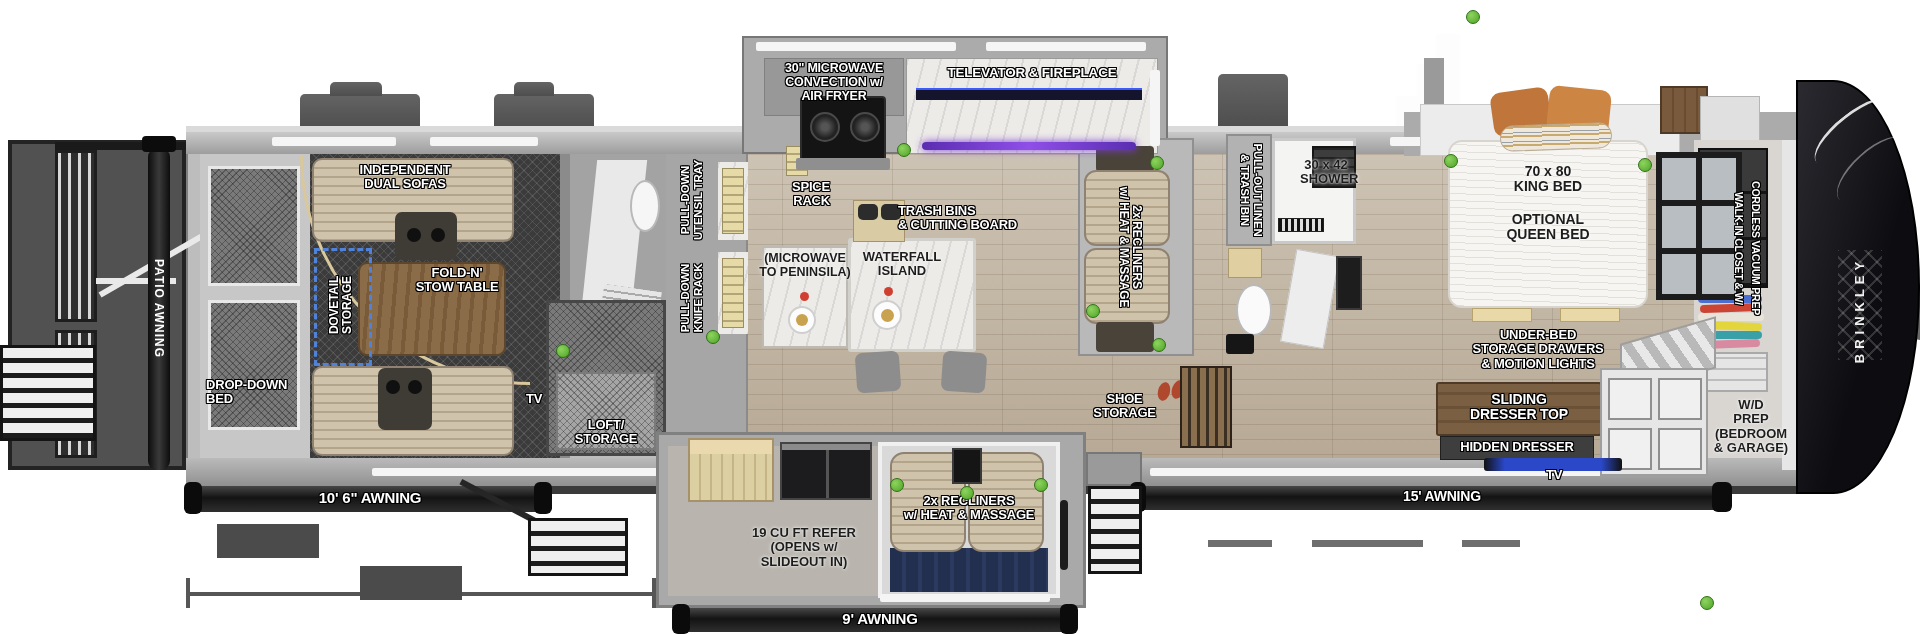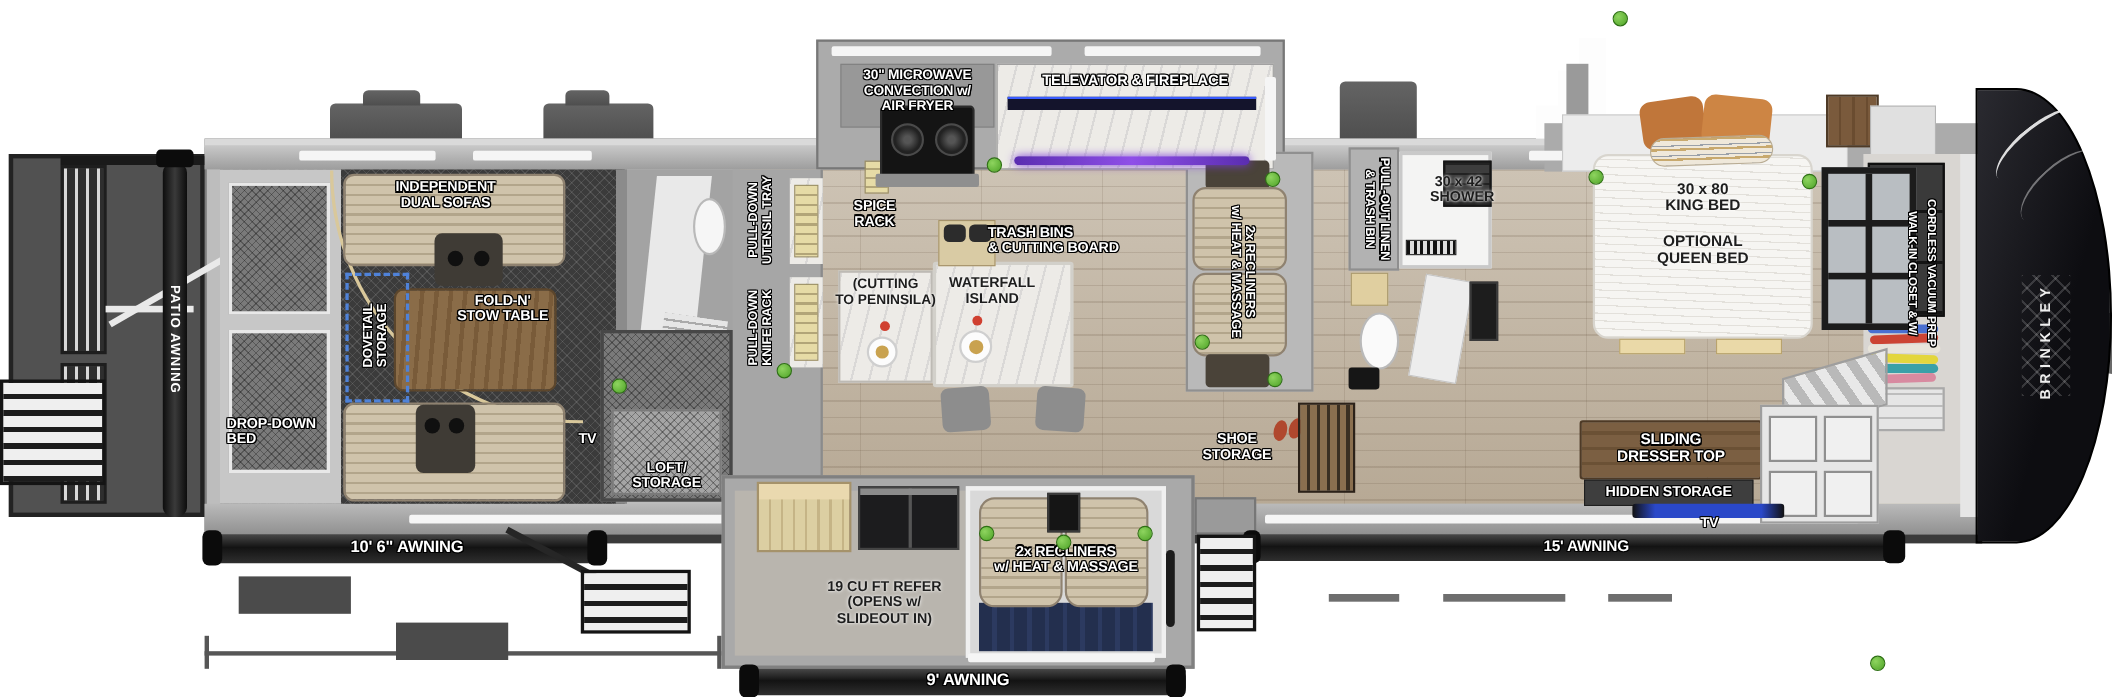--- a/index.html
+++ b/index.html
@@ -149,39 +149,39 @@
   <div style="left:722px;top:168px;width:22px;height:66px;background:repeating-linear-gradient(180deg,#e6dba6 0 7px,#b2a578 7px 9px);border:1px solid #9a8d60;z-index:10;"></div>
   <div class="marble" style="left:718px;top:252px;width:30px;height:82px;z-index:9;"></div>
   <div style="left:722px;top:258px;width:22px;height:70px;background:repeating-linear-gradient(180deg,#e6dba6 0 7px,#b2a578 7px 9px);border:1px solid #9a8d60;z-index:10;"></div>
   <div class="lbl rotm90" style="left:634px;top:185px;width:120px;height:30px;font-size:11.5px;">PULL-DOWN
 UTENSIL TRAY</div>
   <div class="lbl rotm90" style="left:634px;top:283px;width:120px;height:30px;font-size:11.5px;">PULL-DOWN
 KNIFE RACK</div>
   <div class="dot" style="left:706px;top:330px;"></div>
   <div class="dot" style="left:556px;top:344px;"></div>
   <div style="left:786px;top:146px;width:22px;height:30px;background:repeating-linear-gradient(180deg,#e6dba6 0 6px,#b2a578 6px 8px);border:1px solid #9a8d60;z-index:10;"></div>
-  <div class="lbl" style="left:760px;top:180px;width:70px;">SPICE
+  <div class="lbl" style="left:760px;top:180px;width:70px;text-align:right;">SPICE
 RACK</div>
   <div class="marble" style="left:762px;top:246px;width:86px;height:102px;border:2px solid #bdbab4;z-index:9;"></div>
   <div class="marble" style="left:848px;top:238px;width:128px;height:114px;border:3px solid #d2d0ca;border-radius:3px;z-index:9;"></div>
   <div style="left:853px;top:200px;width:52px;height:42px;background:#d9cba4;border:1px solid #a5926a;z-index:10;">
     <div style="left:4px;top:3px;width:20px;height:16px;background:#2c2c2c;border-radius:5px;"></div>
     <div style="left:27px;top:3px;width:20px;height:16px;background:#2c2c2c;border-radius:5px;"></div>
   </div>
   <div style="left:856px;top:352px;width:44px;height:40px;background:#8d8d8d;border-radius:7px;transform:rotate(-4deg);z-index:9;"></div>
   <div style="left:942px;top:352px;width:44px;height:40px;background:#8d8d8d;border-radius:7px;transform:rotate(4deg);z-index:9;"></div>
   <div style="left:788px;top:306px;width:28px;height:28px;background:#fcfcfc;border:2px solid #cfcfcf;border-radius:50%;z-index:11;">
     <div style="left:6px;top:6px;width:12px;height:12px;border-radius:50%;background:#c9a24f;"></div>
   </div>
   <div style="left:800px;top:292px;width:9px;height:9px;border-radius:50%;background:#d04030;z-index:11;"></div>
   <div style="left:872px;top:300px;width:30px;height:30px;background:#fcfcfc;border:2px solid #cfcfcf;border-radius:50%;z-index:11;">
     <div style="left:7px;top:7px;width:13px;height:13px;border-radius:50%;background:#c9a24f;"></div>
   </div>
   <div style="left:884px;top:287px;width:9px;height:9px;border-radius:50%;background:#d04030;z-index:11;"></div>
-  <div class="lbl-dark" style="left:758px;top:252px;width:94px;font-size:12.5px;">(CUTTING
+  <div class="lbl-dark" style="left:758px;top:252px;width:94px;font-size:12.5px;">(MICROWAVE
 TO PENINSILA)</div>
   <div class="lbl-dark" style="left:852px;top:250px;width:100px;">WATERFALL
 ISLAND</div>
   <div class="lbl" style="left:898px;top:204px;width:120px;text-align:left;">TRASH BINS
 &amp; CUTTING BOARD</div>
 
   <div style="left:1078px;top:138px;width:116px;height:218px;background:#b9b9b9;border:2px solid #909090;z-index:8;"></div>
   <div style="left:1096px;top:146px;width:58px;height:26px;background:#4a4339;border-radius:4px;z-index:9;"></div>
   <div class="tanrib" style="left:1084px;top:170px;width:86px;height:76px;border-radius:12px;z-index:9;"></div>
   <div class="tanrib" style="left:1084px;top:248px;width:86px;height:76px;border-radius:12px;z-index:9;"></div>
@@ -217,45 +217,52 @@
   <div style="left:1424px;top:58px;width:20px;height:58px;background:#9a9a9a;z-index:5;"></div>
   <div style="left:1660px;top:86px;width:48px;height:48px;background:repeating-linear-gradient(90deg,#7a5a3c 0 10px,#6a4c30 10px 12px);border:2px solid #4e3a26;z-index:6;"></div>
   <div style="left:1700px;top:96px;width:60px;height:50px;background:#e0e0e0;border:1px solid #b5b5b5;z-index:6;"></div>
   <div style="left:1492px;top:90px;width:58px;height:44px;background:#c0763a;border-radius:10px;transform:rotate(-8deg);z-index:8;"></div>
   <div style="left:1548px;top:88px;width:62px;height:46px;background:#cd8544;border-radius:10px;transform:rotate(6deg);z-index:8;"></div>
   <div style="left:1500px;top:124px;width:112px;height:26px;background:repeating-linear-gradient(0deg,#efe8da 0 4px,#c8a96e 4px 6px,#efe8da 6px 8px,#9aa0a8 8px 9px);border-radius:13px;transform:rotate(-2deg);border:1px solid #b9ac93;z-index:9;"></div>
   <div style="left:1448px;top:140px;width:200px;height:168px;background:repeating-linear-gradient(2deg,rgba(190,185,175,.35) 0 1px,transparent 1px 7px),#f6f5f2;border:2px solid #d8d5ce;border-radius:14px;z-index:8;"></div>
   <div class="dot" style="left:1444px;top:154px;"></div>
   <div class="dot" style="left:1638px;top:158px;"></div>
   <div class="dot" style="left:1466px;top:10px;"></div>
-  <div class="lbl-dark" style="left:1498px;top:164px;width:100px;font-size:14px;">30 x 80
+  <div class="lbl-dark" style="left:1498px;top:164px;width:100px;font-size:14px;">70 x 80
 KING BED</div>
   <div class="lbl-dark" style="left:1494px;top:212px;width:108px;font-size:14px;">OPTIONAL
 QUEEN BED</div>
   <div style="left:1472px;top:308px;width:60px;height:14px;background:#ead9a8;border:1px solid #b9a36d;z-index:8;"></div>
   <div style="left:1560px;top:308px;width:60px;height:14px;background:#ead9a8;border:1px solid #b9a36d;z-index:8;"></div>
+  <div class="lbl" style="left:1468px;top:328px;width:140px;">UNDER-BED
+STORAGE DRAWERS
+&amp; MOTION LIGHTS</div>
   <div style="left:1656px;top:152px;width:86px;height:148px;background:#b9bec2;border:6px solid #1c1c1c;z-index:9;">
     <div style="left:34px;top:0;width:6px;height:100%;background:#1c1c1c;"></div>
     <div style="left:0;top:42px;width:100%;height:6px;background:#1c1c1c;"></div>
     <div style="left:0;top:90px;width:100%;height:6px;background:#1c1c1c;"></div>
   </div>
   <div style="left:1436px;top:382px;width:166px;height:54px;background:repeating-linear-gradient(0deg,#7b5f42 0 11px,#6b5135 11px 14px);border:2px solid #4e3a26;border-radius:3px;z-index:10;"></div>
   <div class="lbl" style="left:1440px;top:392px;width:158px;font-size:14px;">SLIDING
 DRESSER TOP</div>
   <div style="left:1440px;top:436px;width:154px;height:24px;background:#3e3e3e;border:1px solid #1f1f1f;z-index:10;"></div>
-  <div class="lbl" style="left:1442px;top:440px;width:150px;">HIDDEN STORAGE</div>
+  <div class="lbl" style="left:1442px;top:440px;width:150px;">HIDDEN DRESSER</div>
   <div style="left:1484px;top:458px;width:138px;height:13px;background:linear-gradient(90deg,#111,#2a48c8 15%,#2a48c8 85%,#111);border-radius:3px;z-index:11;"></div>
   <div class="lbl" style="left:1534px;top:468px;width:40px;">TV</div>
   <div style="left:1620px;top:330px;width:96px;height:52px;background:repeating-linear-gradient(60deg,#e8e8e8 0 8px,#b9b9b9 8px 16px);transform:skewY(-16deg);border:2px solid #9e9e9e;z-index:9;"></div>
   <div style="left:1600px;top:368px;width:108px;height:108px;background:#e6e6e6;border:2px solid #9e9e9e;z-index:10;">
     <div style="left:6px;top:8px;width:44px;height:42px;border:2px solid #8f8f8f;background:#f0f0f0;"></div>
     <div style="left:56px;top:8px;width:44px;height:42px;border:2px solid #8f8f8f;background:#f0f0f0;"></div>
     <div style="left:6px;top:58px;width:44px;height:42px;border:2px solid #8f8f8f;background:#f0f0f0;"></div>
     <div style="left:56px;top:58px;width:44px;height:42px;border:2px solid #8f8f8f;background:#f0f0f0;"></div>
   </div>
+  <div class="lbl-dark" style="left:1708px;top:398px;width:86px;">W/D
+PREP
+(BEDROOM
+&amp; GARAGE)</div>
 
   <div style="left:1694px;top:140px;width:106px;height:318px;background:#d9d6d2;z-index:7;"></div>
   <div style="left:1698px;top:148px;width:70px;height:140px;background:repeating-linear-gradient(0deg,#141414 0 3px,#3a3a3a 3px 46px),repeating-linear-gradient(90deg,#141414 0 3px,transparent 3px 34px),#333;border:2px solid #101010;z-index:8;"></div>
   <div style="left:1698px;top:295px;width:64px;height:8px;background:#4a6fd0;border-radius:4px;z-index:8;"></div>
   <div style="left:1700px;top:304px;width:62px;height:8px;background:#cc4433;border-radius:4px;transform:rotate(-2deg);z-index:8;"></div>
   <div style="left:1698px;top:313px;width:66px;height:8px;background:#e8e4da;border-radius:4px;z-index:8;"></div>
   <div style="left:1700px;top:322px;width:62px;height:8px;background:#e3d63c;border-radius:4px;transform:rotate(2deg);z-index:8;"></div>
   <div style="left:1698px;top:331px;width:64px;height:8px;background:#3aa0a8;border-radius:4px;z-index:8;"></div>
   <div style="left:1700px;top:340px;width:60px;height:8px;background:#d88aa0;border-radius:4px;transform:rotate(-2deg);z-index:8;"></div>
   <div style="left:1698px;top:352px;width:70px;height:40px;background:repeating-linear-gradient(0deg,#e5e5e5 0 9px,#bdbdbd 9px 11px);border:2px solid #a9a9a9;z-index:8;"></div>

